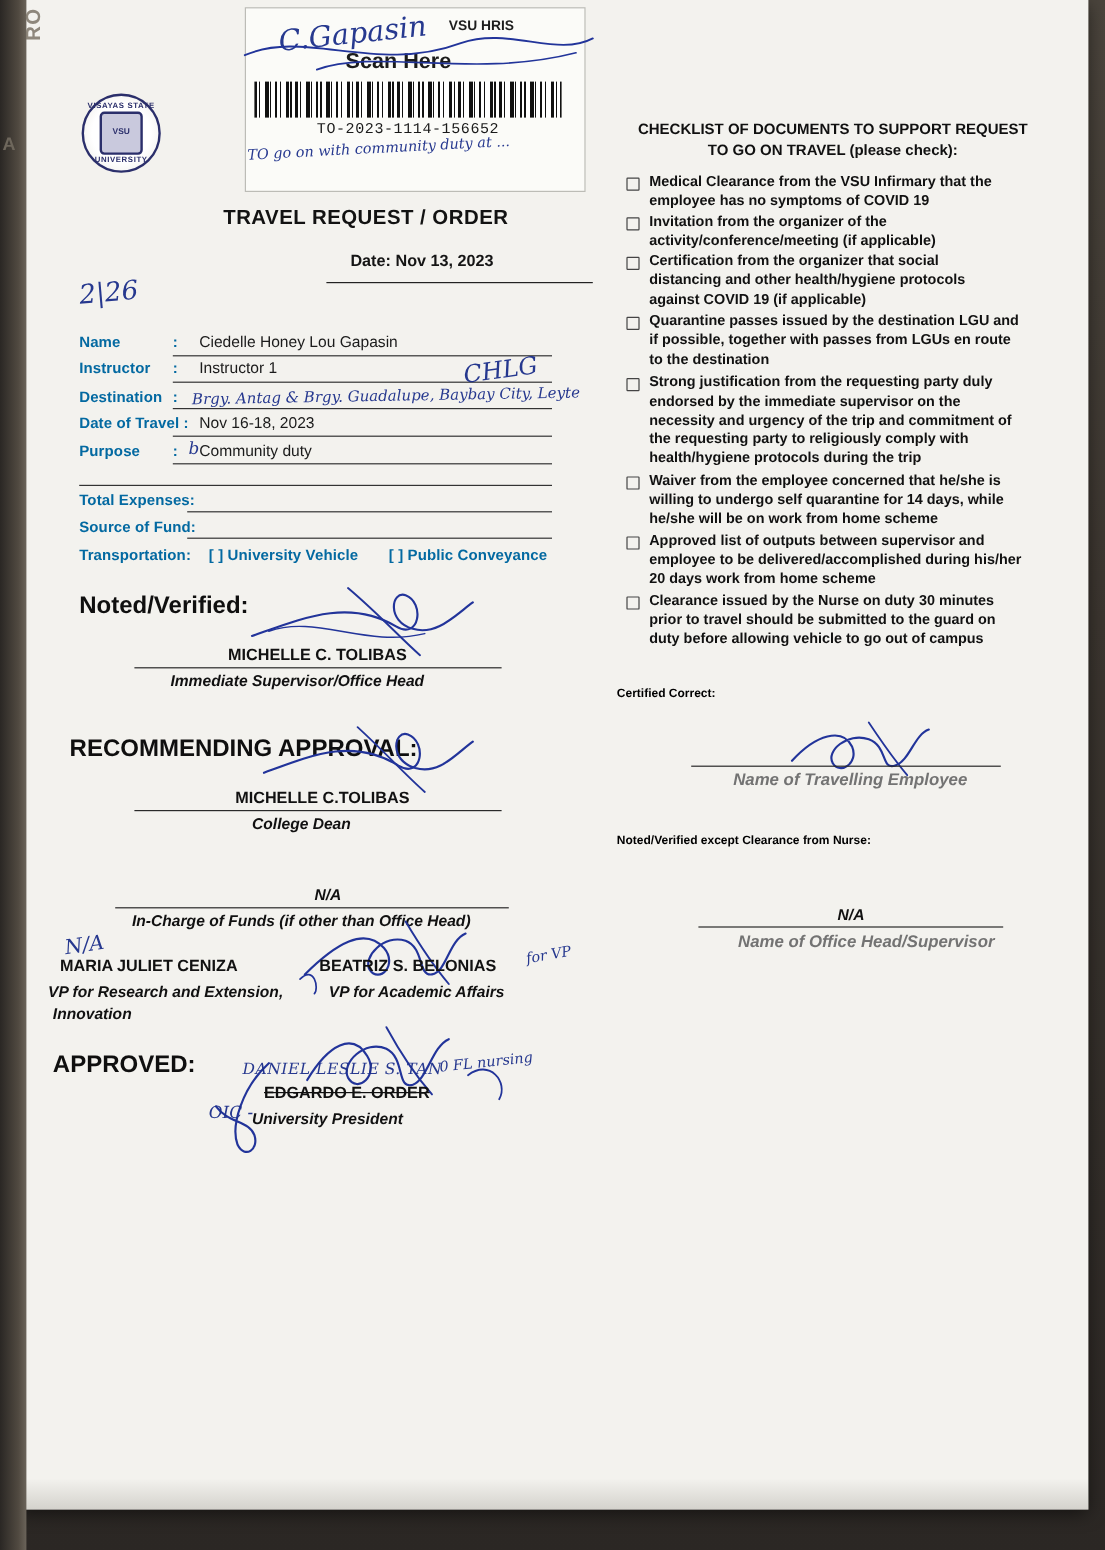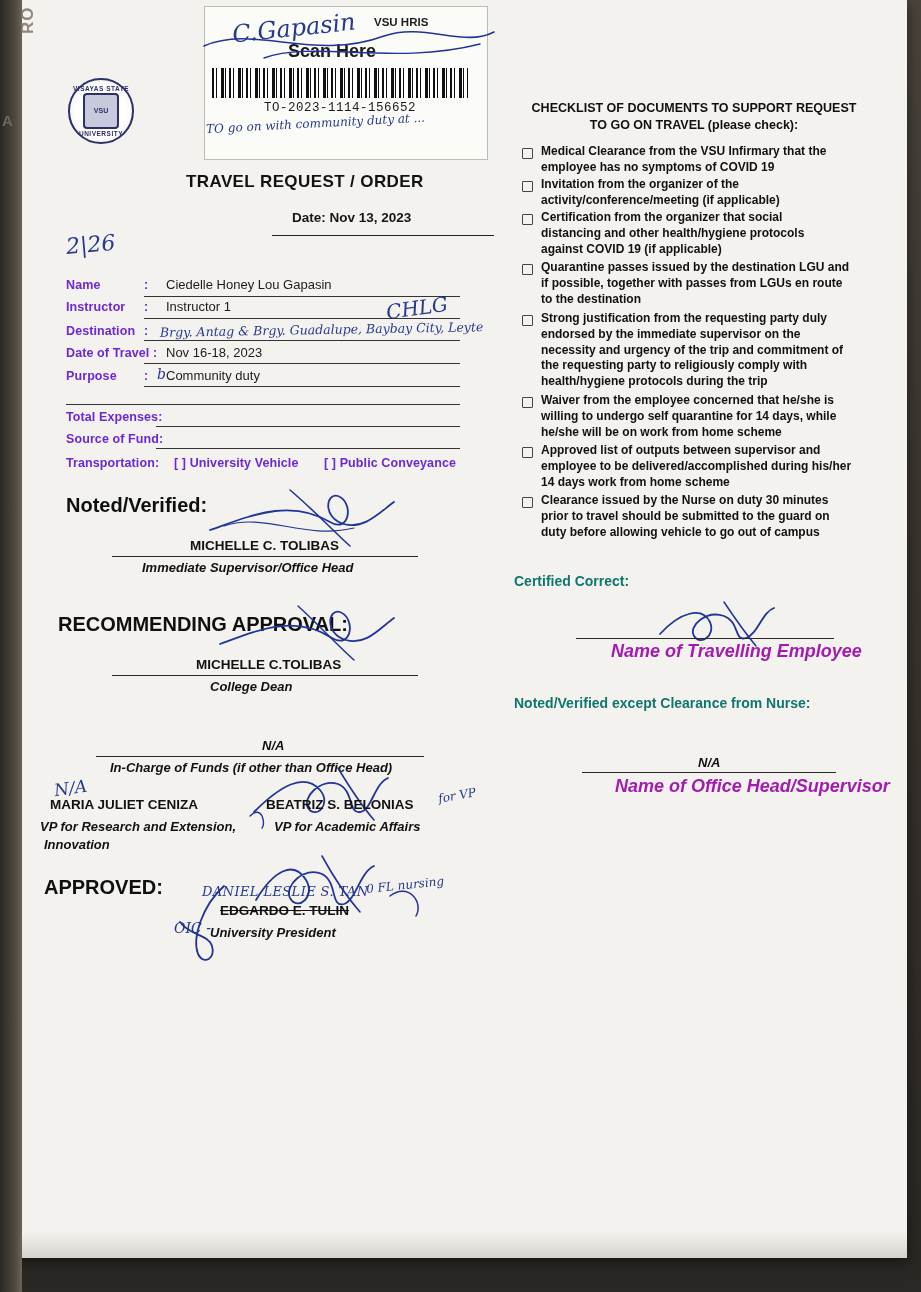--- a/index.html
+++ b/index.html
@@ -161,21 +161,21 @@
   .date-rule {
     position: absolute;
     left: 258px; top: 235px;
     width: 222px;
     border-bottom: 1px solid #222;
   }
 
   .field {
     position: absolute;
     font-size: 12.5px;
-    color: #6d28d9;
+    color: #0369a1;
     font-weight: bold;
   }
   .field-label { letter-spacing: .1px; }
   .field-rule {
     position: absolute;
     border-bottom: 1px solid #333;
   }
   .field-value {
     position: absolute;
     font-size: 13px;
@@ -233,30 +233,30 @@
     color: #111;
   }
   .ck-box {
     position: absolute;
     width: 9px; height: 9px;
     border: 1px solid #444;
     border-radius: 1px;
   }
   .right-label {
     position: absolute;
+    font-size: 10px;
+    font-weight: bold;
+    color: #000000;
+  }
+  .right-role {
+    position: absolute;
     font-size: 14px;
     font-weight: bold;
-    color: #0f766e;
-  }
-  .right-role {
-    position: absolute;
-    font-size: 18px;
-    font-weight: bold;
     font-style: italic;
-    color: #a21caf;
+    color: #737373;
   }
   .na {
     position: absolute;
     font-size: 13px;
     font-weight: bold;
     font-style: italic;
     color: #111;
   }
   svg.ink { position: absolute; overflow: visible; }
   svg.ink path { fill: none; stroke: #22349a; stroke-linecap: round; stroke-linejoin: round; }
@@ -373,21 +373,21 @@
 
     <div class="sec-head" style="left:30px; top:876px;">APPROVED:</div>
     <svg class="ink" style="left:150px; top:852px;" width="300" height="120">
       <path d="M92,48 C110,18 130,8 142,28 C152,44 134,60 126,46 C120,34 140,14 158,22 C174,30 166,56 180,52 C192,48 196,20 210,14" stroke-width="1.8"></path>
       <path d="M158,4 C170,26 182,44 196,60" stroke-width="1.6"></path>
       <path d="M60,34 C38,54 28,86 34,102 C40,114 52,106 48,94 C44,82 26,84 16,70" stroke-width="1.8"></path>
       <path d="M226,44 C244,30 260,50 252,64" stroke-width="1.5"></path>
     </svg>
     <div class="hw" style="left:188px; top:884px; font-size:13px; letter-spacing:.4px;">DANIEL LESLIE S. TAN</div>
     <div class="hw" style="left:352px; top:878px; font-size:12px; transform:rotate(-6deg);">0 FL nursing</div>
-    <div class="sig-name" style="left:206px; top:903px; text-decoration: line-through;">EDGARDO E. TULIN</div>
+    <div class="sig-name" style="left:206px; top:903px; text-decoration: line-through;">EDGARDO E. ORDER</div>
     <div class="hw" style="left:160px; top:920px; font-size:14px;">OIC -</div>
     <div class="sig-role" style="left:196px; top:925px;">University President</div>
 
     <div class="ck-title">
       <div>CHECKLIST OF DOCUMENTS TO SUPPORT REQUEST</div>
       <div>TO GO ON TRAVEL (please check):</div>
     </div>
 
     <div class="ck-box" style="left:508px; top:148px;"></div>
     <div class="ck-item" style="left:527px; top:144px; width:310px;">Medical Clearance from the VSU Infirmary that the employee has no symptoms of COVID 19</div>
@@ -401,21 +401,21 @@
     <div class="ck-box" style="left:508px; top:264px;"></div>
     <div class="ck-item" style="left:527px; top:260px; width:312px;">Quarantine passes issued by the destination LGU and if possible, together with passes from LGUs en route to the destination</div>
 
     <div class="ck-box" style="left:508px; top:315px;"></div>
     <div class="ck-item" style="left:527px; top:311px; width:312px;">Strong justification from the requesting party duly endorsed by the immediate supervisor on the necessity and urgency of the trip and commitment of the requesting party to religiously comply with health/hygiene protocols during the trip</div>
 
     <div class="ck-box" style="left:508px; top:397px;"></div>
     <div class="ck-item" style="left:527px; top:393px; width:312px;">Waiver from the employee concerned that he/she is willing to undergo self quarantine for 14 days, while he/she will be on work from home scheme</div>
 
     <div class="ck-box" style="left:508px; top:447px;"></div>
-    <div class="ck-item" style="left:527px; top:443px; width:312px;">Approved list of outputs between supervisor and employee to be delivered/accomplished during his/her 14 days work from home scheme</div>
+    <div class="ck-item" style="left:527px; top:443px; width:312px;">Approved list of outputs between supervisor and employee to be delivered/accomplished during his/her 20 days work from home scheme</div>
 
     <div class="ck-box" style="left:508px; top:497px;"></div>
     <div class="ck-item" style="left:527px; top:493px; width:312px;">Clearance issued by the Nurse on duty 30 minutes prior to travel should be submitted to the guard on duty before allowing vehicle to go out of campus</div>
 
     <div class="right-label" style="left:500px; top:573px;">Certified Correct:</div>
     <svg class="ink" style="left:640px; top:600px;" width="140" height="50">
       <path d="M6,34 C26,12 48,6 56,22 C62,36 46,46 40,36 C34,26 52,10 70,16 C86,22 80,42 92,38 C104,34 108,12 120,8" stroke-width="1.8"></path>
       <path d="M70,2 C82,20 92,34 102,46" stroke-width="1.5"></path>
     </svg>
     <div class="rule" style="left:562px; top:638px; width:258px;"></div>

